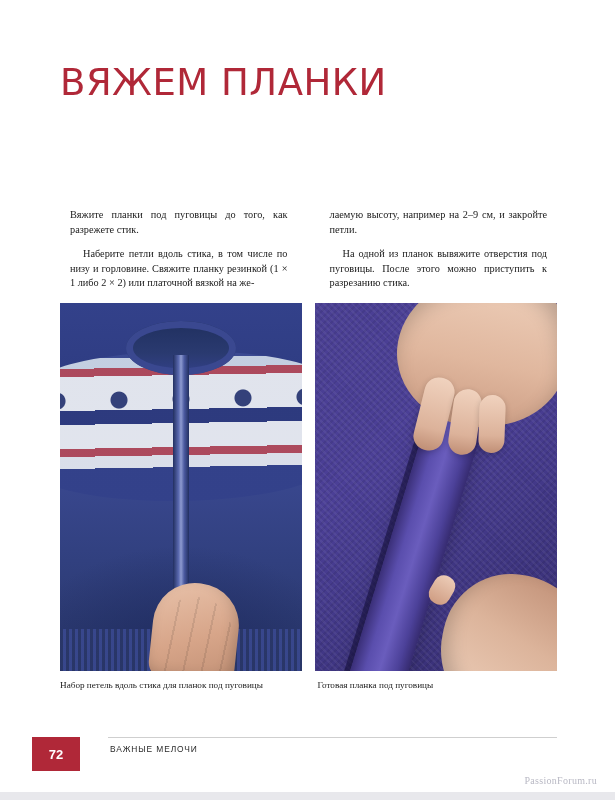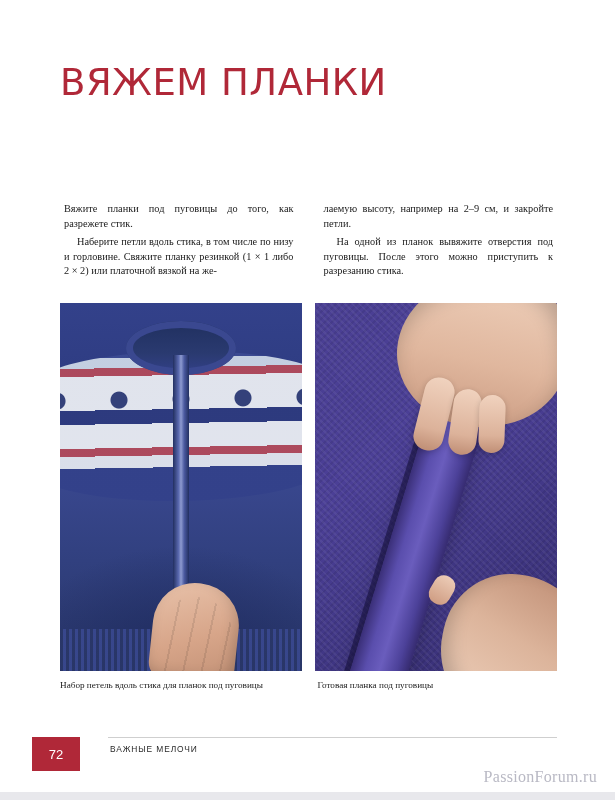--- a/index.html
+++ b/index.html
@@ -52,21 +52,21 @@
   }
   .col {
     width: 238px;
     font-family: "Liberation Serif", serif;
     font-size: 10.3px;
     line-height: 14.6px;
     color: #1a1a1a;
     text-align: justify;
   }
   .col p {
-    margin: 4px;
+    margin: 10px;
   }
   .col p.indent {
     text-indent: 13px;
   }
 
   
   .photos {
     position: absolute;
     left: 60px;
     top: 303px;
@@ -280,21 +280,21 @@
     left: 32px;
     top: 737px;
     width: 48px;
     height: 34px;
     display: flex;
     align-items: center;
     justify-content: center;
     color: #ffffff;
     font-family: "Liberation Sans", sans-serif;
     font-size: 13px;
-    font-weight: normal;
+    font-weight: bold;
   }
   .footer-rule {
     position: absolute;
     left: 108px;
     top: 737px;
     width: 449px;
     height: 1px;
     background: #cfcfcf;
   }
   .footer-text {
@@ -306,21 +306,21 @@
     letter-spacing: 0.9px;
     font-weight: normal;
     color: #2a2a2a;
     text-transform: uppercase;
   }
   .watermark {
     position: absolute;
     right: 18px;
     bottom: 14px;
     font-family: "Liberation Serif", serif;
-    font-size: 16px;
+    font-size: 10px;
     color: #b9b9c4;
     letter-spacing: 0.3px;
   }
   .bottom-strip {
     position: absolute;
     left: 0;
     bottom: 0;
     width: 615px;
     height: 8px;
     background: #e8e8ec;

